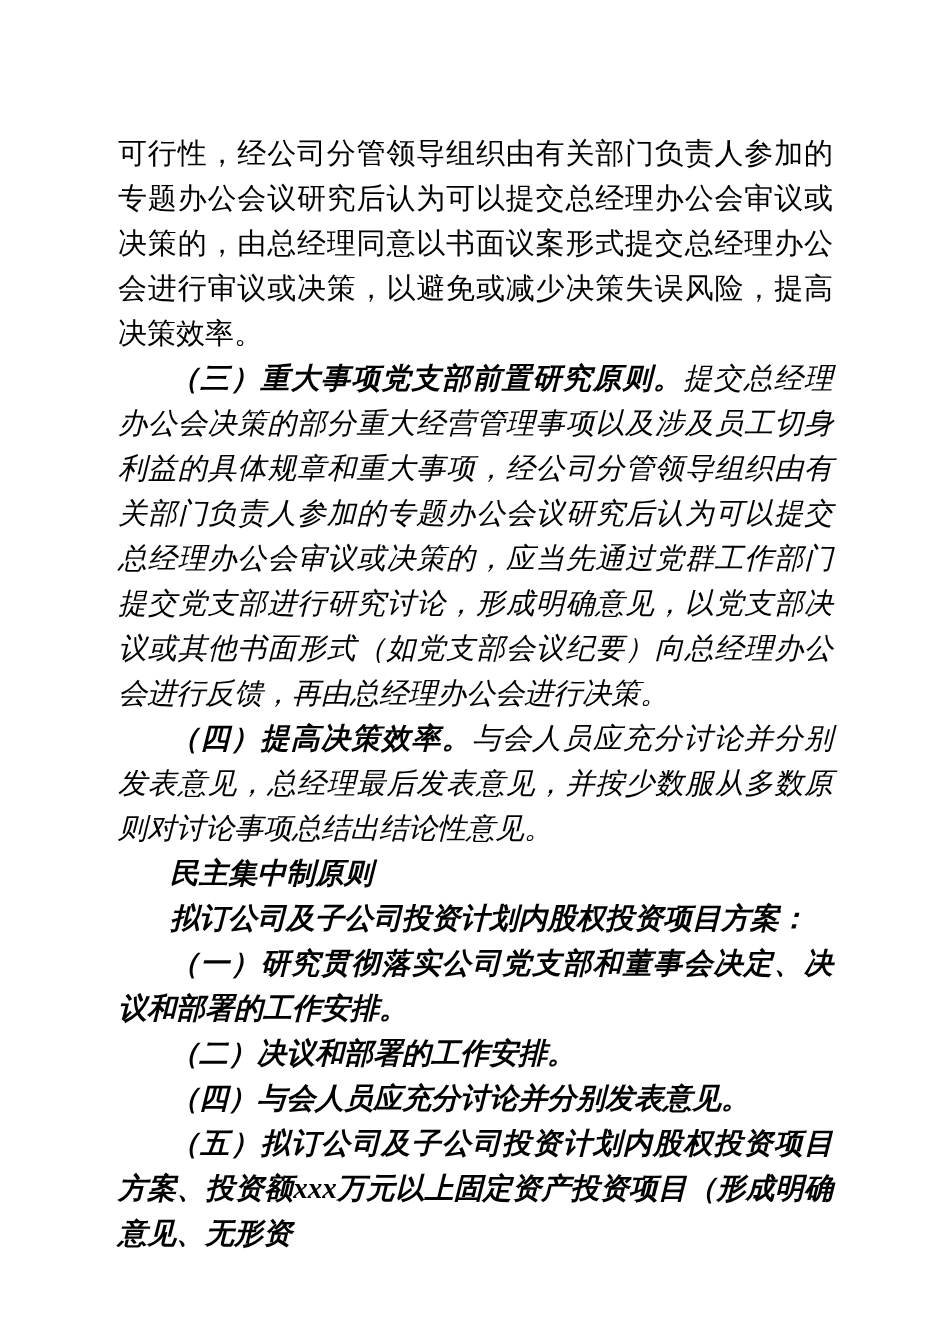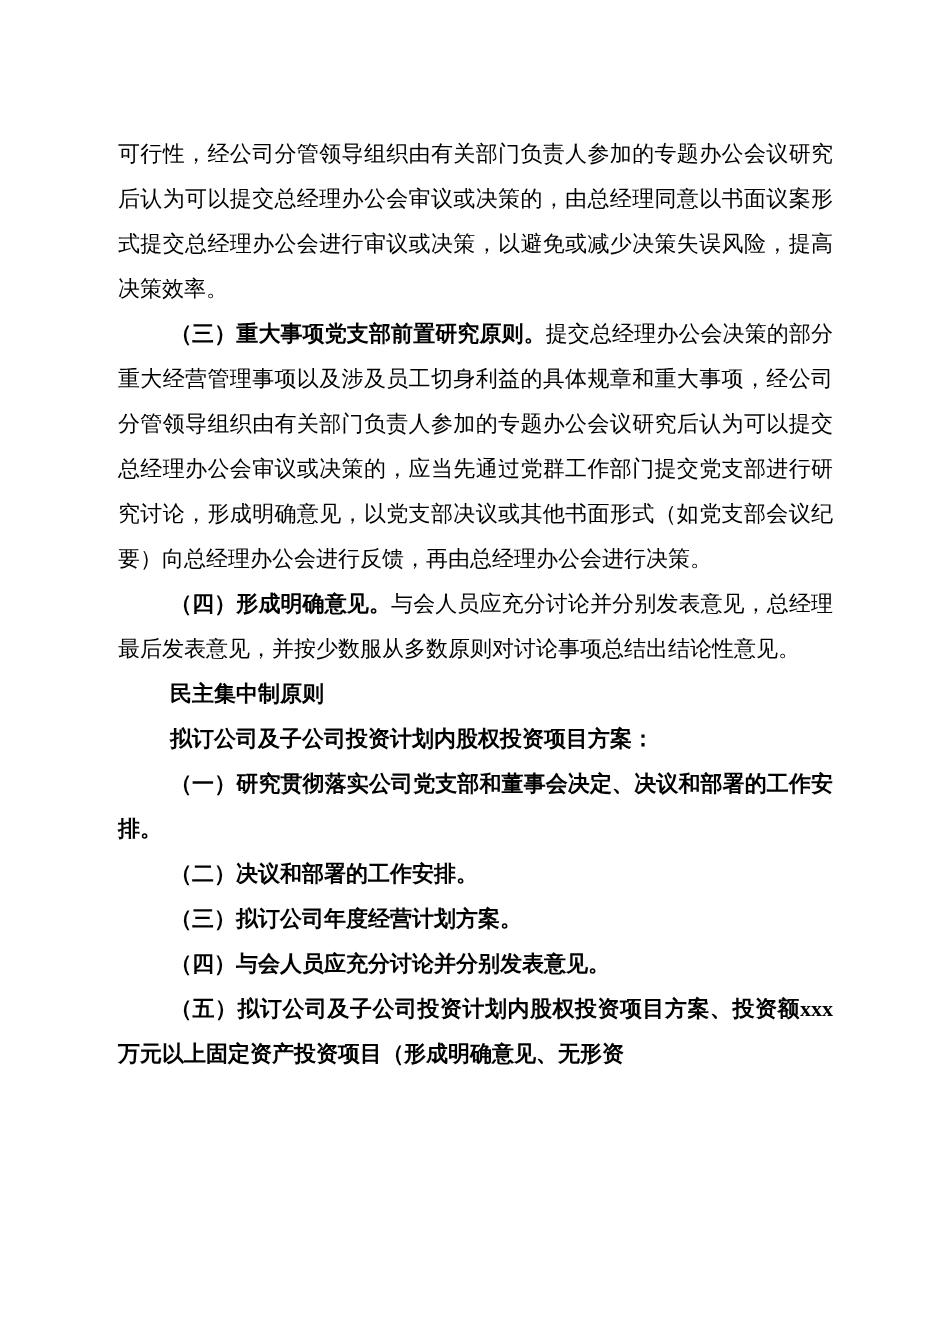--- a/index.html
+++ b/index.html
@@ -10,51 +10,51 @@
   .page {
     position: relative;
     width: 950px;
     height: 1344px;
     box-sizing: border-box;
     background: #ffffff;
     color: #000000;
     padding: 131px 117px 0 118px;
     overflow: hidden;
     font-family: "Liberation Serif", "DejaVu Serif", serif;
-    font-size: 22px;
+    font-size: 29px;
     line-height: 45px;
   }
   .doc-body {
     width: 715px;
     text-align: justify;
   }
   p.para {
     margin: 0;
     padding: 0;
     word-break: break-all;
   }
   p.para.indent {
     text-indent: 52px;
+    font-style: italic;
   }
   .run {
     font-weight: normal;
   }
   .run.bold {
     font-weight: bold;
   }
 </style>
 </head>
 <body>
 
 <div class="page">
   <div class="doc-body">
       <p class="para"><span class="run">可行性，经公司分管领导组织由有关部门负责人参加的专题办公会议研究后认为可以提交总经理办公会审议或决策的，由总经理同意以书面议案形式提交总经理办公会进行审议或决策，以避免或减少决策失误风险，提高决策效率。</span></p>
       <p class="para indent"><span class="run bold">（三）重大事项党支部前置研究原则。</span><span class="run">提交总经理办公会决策的部分重大经营管理事项以及涉及员工切身利益的具体规章和重大事项，经公司分管领导组织由有关部门负责人参加的专题办公会议研究后认为可以提交总经理办公会审议或决策的，应当先通过党群工作部门提交党支部进行研究讨论，形成明确意见，以党支部决议或其他书面形式（如党支部会议纪要）向总经理办公会进行反馈，再由总经理办公会进行决策。</span></p>
-      <p class="para indent"><span class="run bold">（四）形成明确意见。</span><span class="run">与会人员应充分讨论并分别发表意见，总经理最后发表意见，并按少数服从多数原则对讨论事项总结出结论性意见。</span></p>
+      <p class="para indent"><span class="run bold">（四）提高决策效率。</span><span class="run">与会人员应充分讨论并分别发表意见，总经理最后发表意见，并按少数服从多数原则对讨论事项总结出结论性意见。</span></p>
       <p class="para indent"><span class="run bold">民主集中制原则</span></p>
       <p class="para indent"><span class="run bold">拟订公司及子公司投资计划内股权投资项目方案：</span></p>
       <p class="para indent"><span class="run bold">（一）研究贯彻落实公司党支部和董事会决定、决议和部署的工作安排。</span></p>
       <p class="para indent"><span class="run bold">（二）决议和部署的工作安排。</span></p>
-      <p class="para indent"><span class="run bold">（三）拟订公司年度经营计划方案。</span></p>
       <p class="para indent"><span class="run bold">（四）与会人员应充分讨论并分别发表意见。</span></p>
       <p class="para indent"><span class="run bold">（五）拟订公司及子公司投资计划内股权投资项目方案、投资额xxx万元以上固定资产投资项目（形成明确意见、无形资</span></p>
     </div>
 </div>
 
 </body></html>

